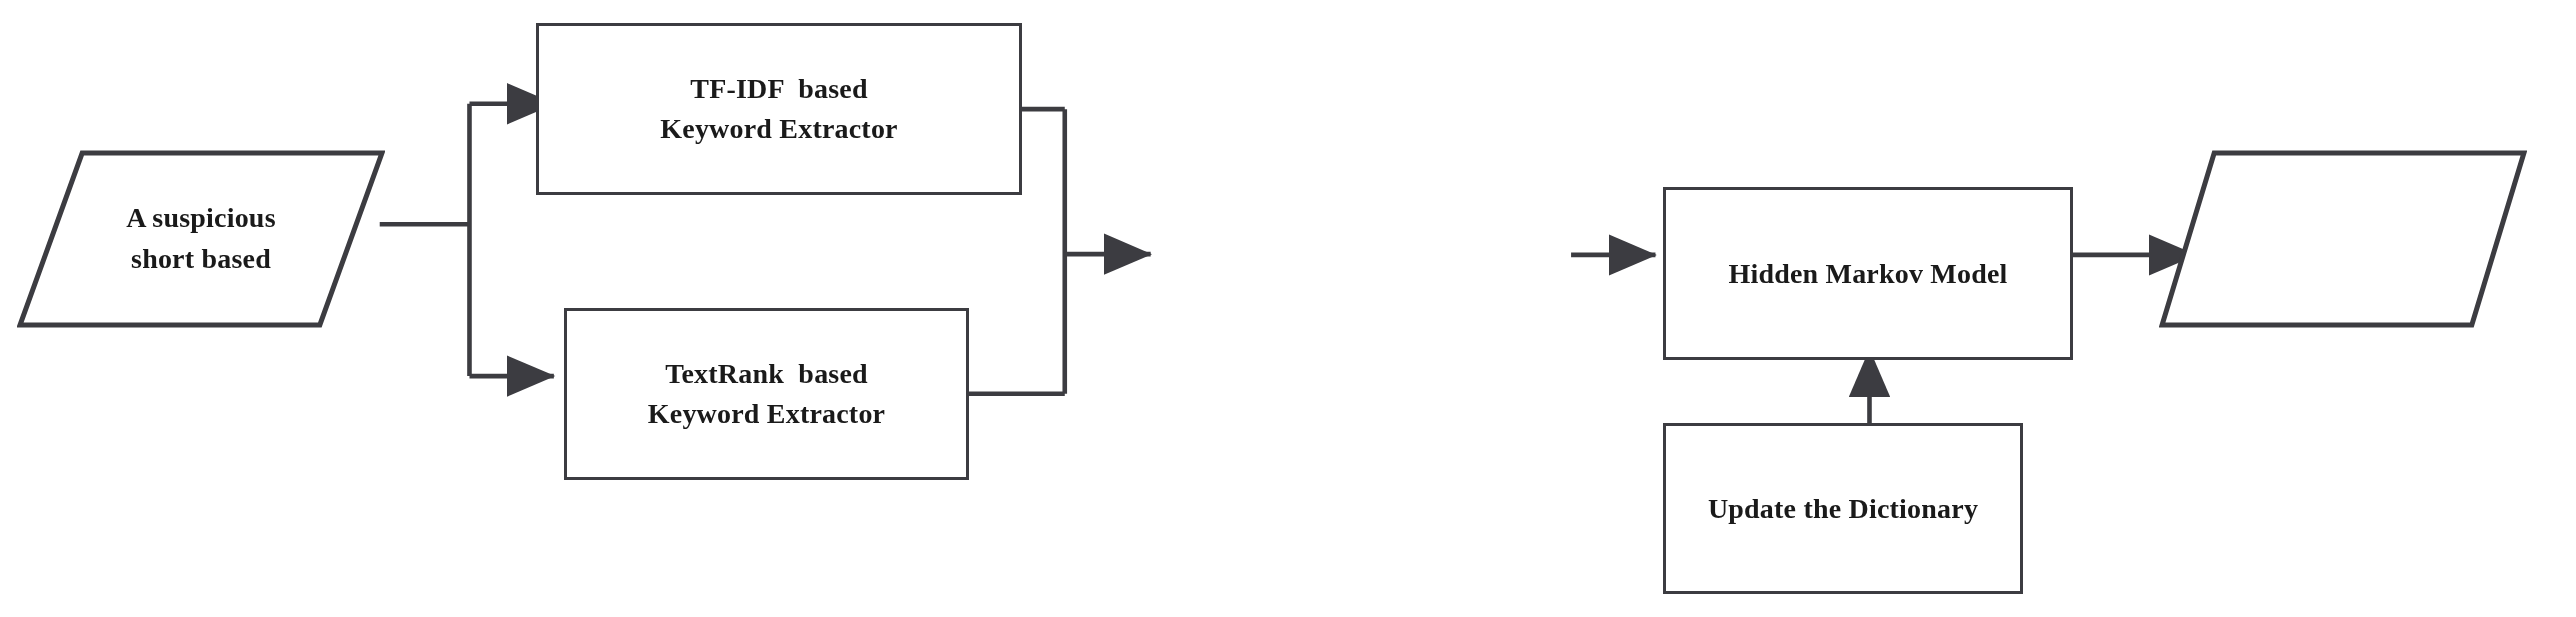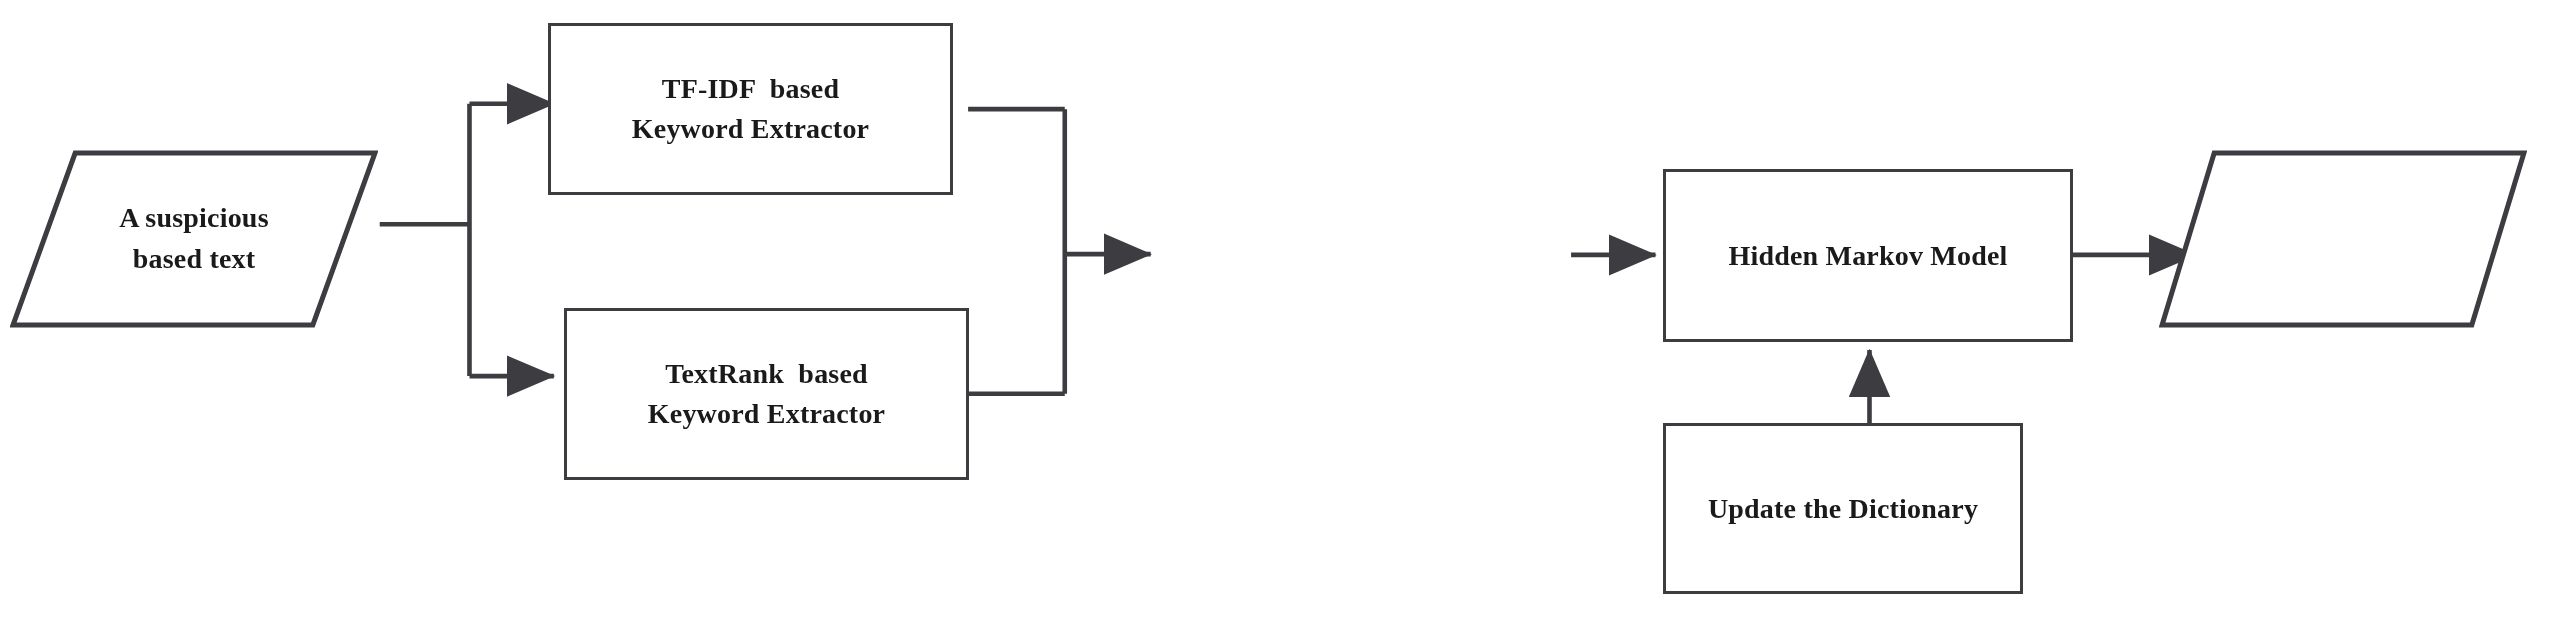--- a/index.html
+++ b/index.html
@@ -93,48 +93,48 @@
     <path d="M1388,142 L1388,513" fill="none" stroke="#3c3c41" stroke-width="6"></path>
     <path d="M1388,331 L1500,331" fill="none" stroke="#3c3c41" stroke-width="6" marker-end="url(#ah)"></path>
 
     <path d="M2048,332 L2158,332" fill="none" stroke="#3c3c41" stroke-width="6" marker-end="url(#ah)"></path>
 
     <path d="M2700,332 L2862,332" fill="none" stroke="#3c3c41" stroke-width="6" marker-end="url(#ah)"></path>
 
     <path d="M2437,553 L2437,456" fill="none" stroke="#3c3c41" stroke-width="6" marker-end="url(#ah)"></path>
   </svg>
 
-  <div class="io-wrap" style="left:10px; top:150px; width:368px; height:178px;">
+  <div class="io-wrap" style="left:17px; top:150px; width:368px; height:178px;">
     <svg class="io-shape" viewBox="0 0 480 232" preserveAspectRatio="none" xmlns="http://www.w3.org/2000/svg">
       <polygon points="85,4 476,4 395,228 4,228" fill="#ffffff" stroke="#3c3c41" stroke-width="5" vector-effect="non-scaling-stroke"></polygon>
     </svg>
     <div class="io-label">
       <div>
         <span class="lbl-line">A suspicious</span>
-        <span class="lbl-line">based text</span>
+        <span class="lbl-line">short based</span>
       </div>
     </div>
   </div>
 
-  <div class="node proc" style="left:548px; top:23px; width:405px; height:172px;">
+  <div class="node proc" style="left:536px; top:23px; width:486px; height:172px;">
     <div>
       <span class="lbl-line">TF-IDF  based</span>
       <span class="lbl-line">Keyword Extractor</span>
     </div>
   </div>
 
   <div class="node proc" style="left:564px; top:308px; width:405px; height:172px;">
     <div>
       <span class="lbl-line">TextRank  based</span>
       <span class="lbl-line">Keyword Extractor</span>
     </div>
   </div>
 
 
-  <div class="node proc" style="left:1663px; top:169px; width:410px; height:173px;">
+  <div class="node proc" style="left:1663px; top:187px; width:410px; height:173px;">
     <div>
       <span class="lbl-line">Hidden Markov Model</span>
     </div>
   </div>
 
   <div class="node proc" style="left:1663px; top:423px; width:360px; height:171px;">
     <div>
       <span class="lbl-line">Update the Dictionary</span>
     </div>
   </div>

